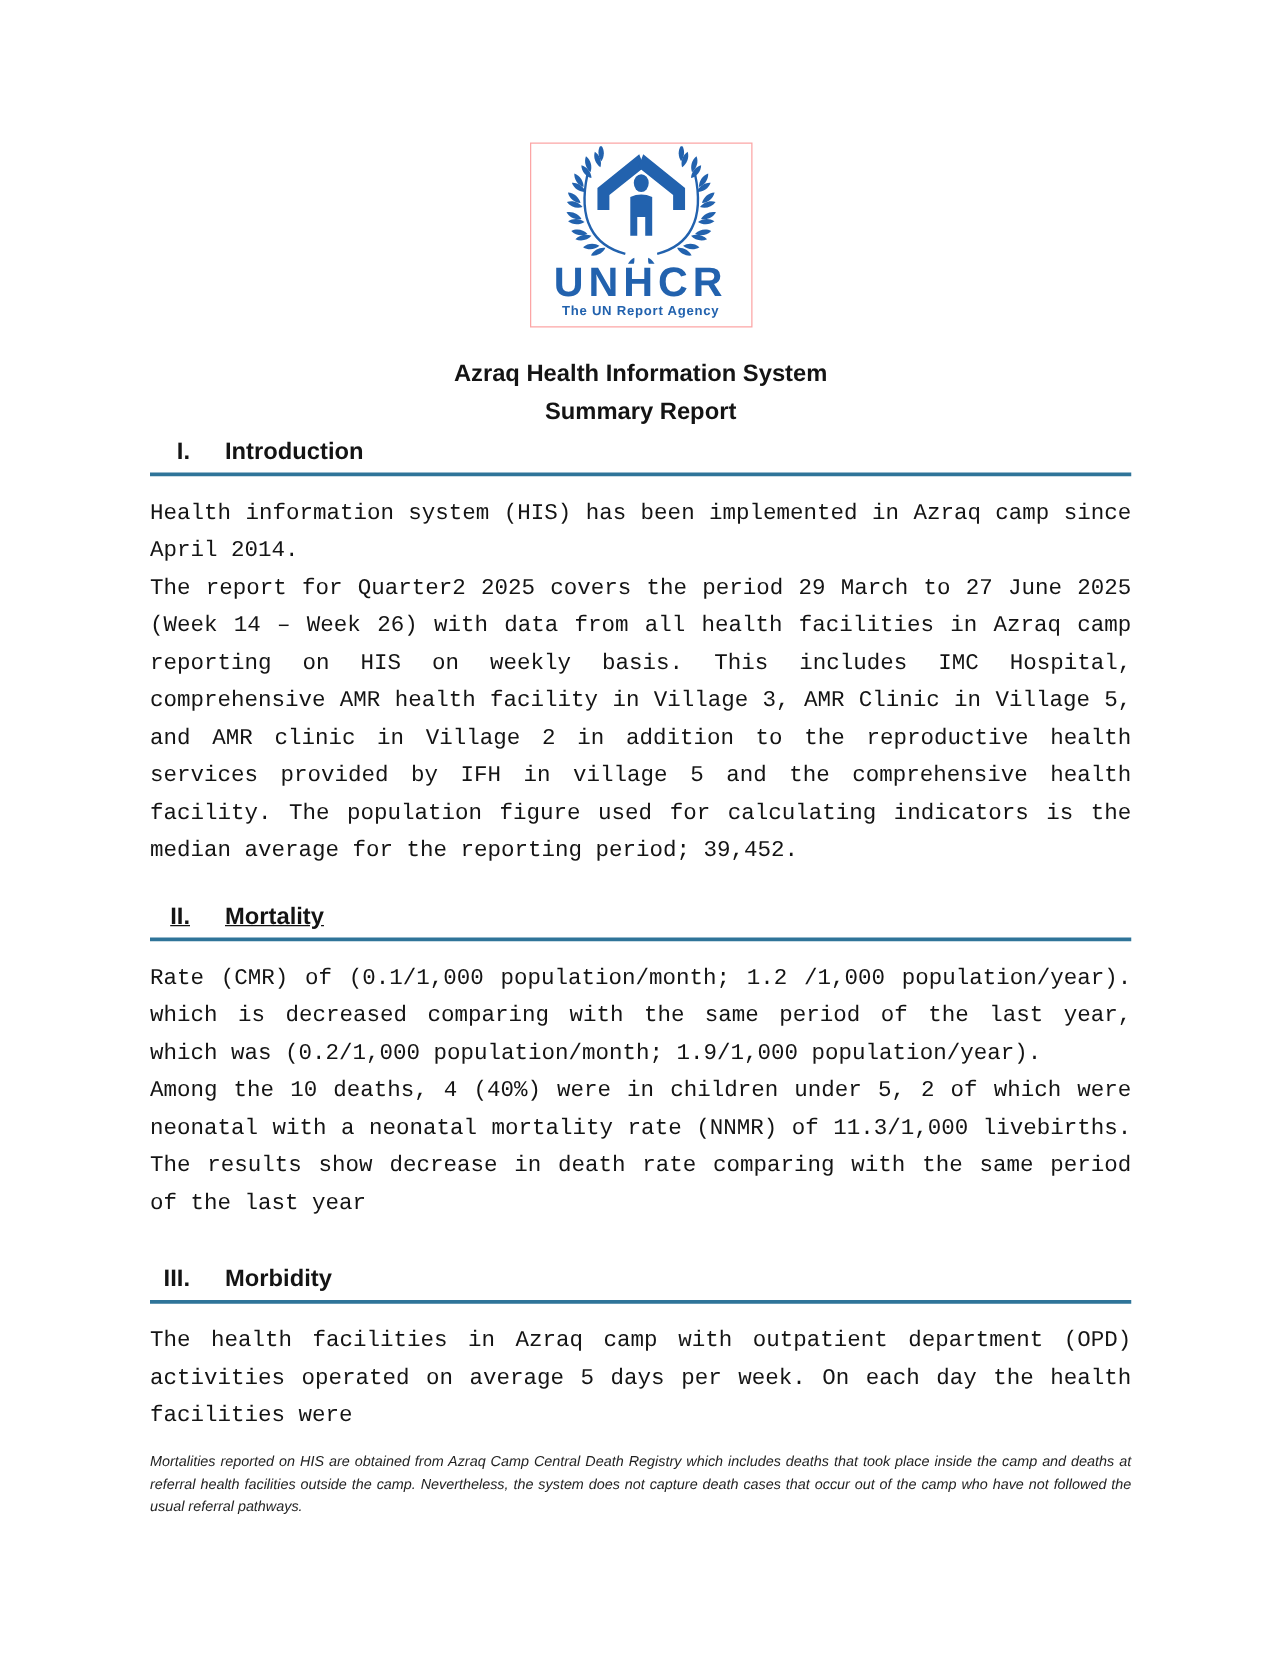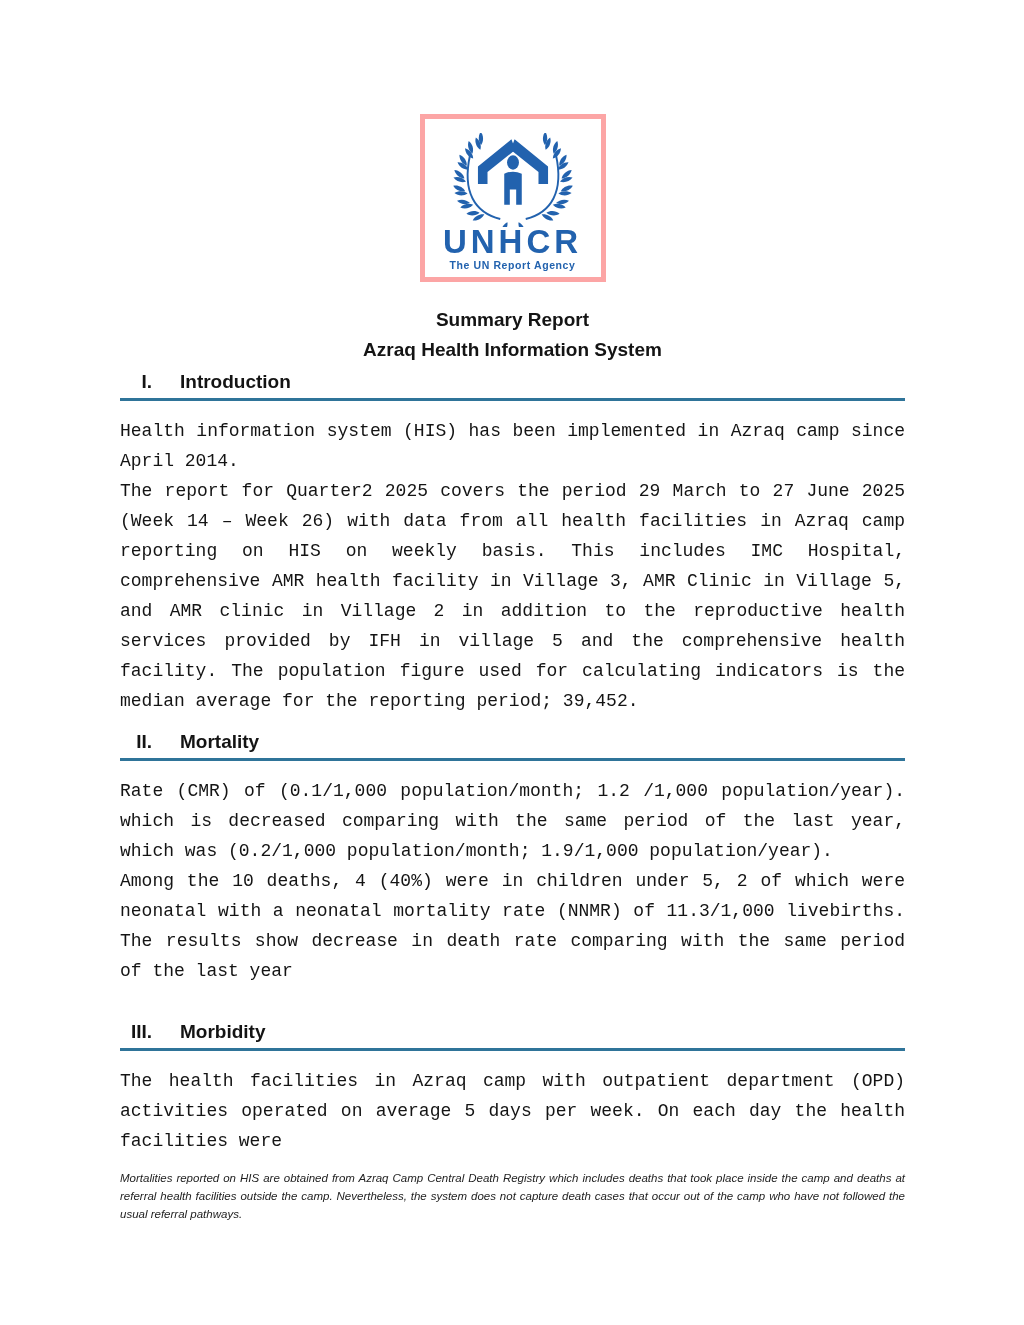--- a/index.html
+++ b/index.html
@@ -9,23 +9,23 @@
     color:#141414;
     position:relative;
     overflow:hidden;
   }
   .page{padding:0 119px 0 120px;}
 
   
   .logo-box{
     width:176px;
     margin:114px auto 4px auto;
-    border:5px solid #fca5a5;
+    border:1px solid #fca5a5;
     text-align:center;
-    padding:14px 0 5px 0;
+    padding:2px 0 5px 0;
     background:#fff;
   }
   .logo-emblem{display:block;margin:0 auto;}
   .logo-word{
     font-weight:bold;
     font-size:33px;
     line-height:34px;
     letter-spacing:4px;
     color:#2262ae;
     margin-top:-2px;
@@ -53,21 +53,21 @@
     align-items:baseline;
     font-weight:bold;
     font-size:19px;
     line-height:24px;
     border-bottom:3px solid #2f7499;
     padding-bottom:4px;
   }
   .sec-head .num{width:32px;text-align:right;flex:0 0 auto;}
   .sec-head .lbl{margin-left:28px;}
   .sec-head.first{margin-top:5px;}
-  .sec-head.second{margin-top:14px;}
+  .sec-head.second{margin-top:26px;text-decoration:underline;}
   .sec-head.third{margin-top:34px;}
 
   
   .sec-body{margin-top:15px;font-family:Liberation Mono, monospace;}
   .sec-body p{
     margin:0;
     font-size:18px;
     line-height:30px;
     text-align:justify;
   }
@@ -135,22 +135,22 @@
 
         <ellipse cx="100" cy="37" rx="7.5" ry="9"></ellipse>
         <path d="M89 51 Q100 46 111 51 L111 90 L104 90 L104 71 L96 71 L96 90 L89 90 Z"></path>
       </g>
     </svg>
     <div class="logo-word">UNHCR</div>
     <div class="logo-tagline">The UN Report Agency</div>
   </div>
 
   <div class="doc-title">
+    <div>Azraq Health Information System</div>
     <div>Summary Report</div>
-    <div>Azraq Health Information System</div>
   </div>
 
   <div class="sec-head first">
     <span class="num">I.</span>
     <span class="lbl">Introduction</span>
   </div>
   <div class="sec-body">
     <p>Health information system (HIS) has been implemented in Azraq camp since April 2014.</p>
     <p>The report for Quarter2 2025 covers the period 29 March to 27 June 2025 (Week 14 – Week 26) with data from all health facilities in Azraq camp reporting on HIS on weekly basis. This includes IMC Hospital, comprehensive AMR health facility in Village 3, AMR Clinic in Village 5, and AMR clinic in Village 2 in addition to the reproductive health services provided by IFH in village 5 and the comprehensive health facility. The population figure used for calculating indicators is the median average for the reporting period; 39,452.</p>
   </div>

